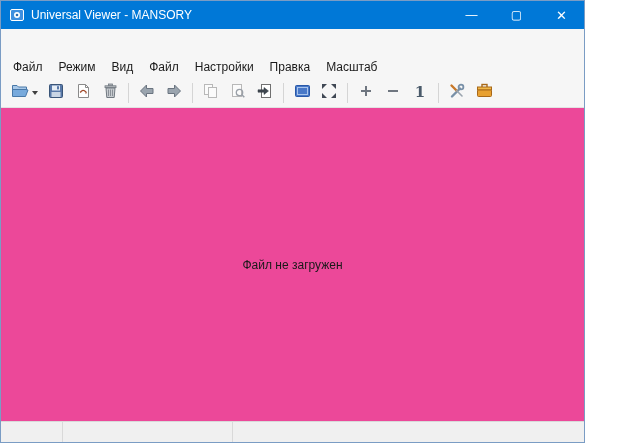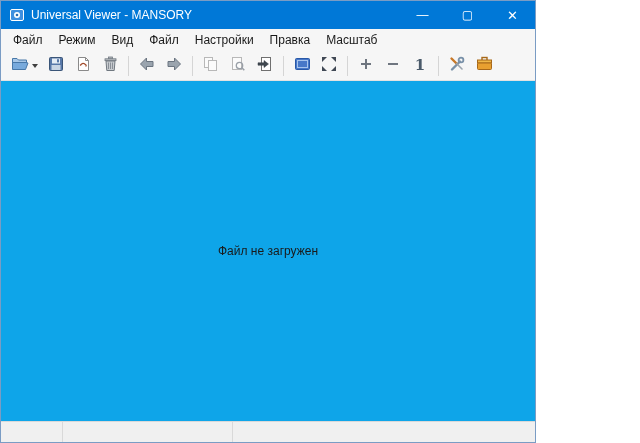--- a/index.html
+++ b/index.html
@@ -4,21 +4,21 @@
 <style>
   * { box-sizing: border-box; }
   html,body { margin:0; padding:0; }
   body {
     width:640px; height:443px;
     font-family:"Liberation Sans", sans-serif;
     overflow:hidden;
     background:#ffffff;
   }
   .window {
-    width:536px; height:443px;
+    width:585px; height:443px;
     border:1px solid #7a9cc4;
     display:flex; flex-direction:column;
     background:#f6f6f6;
   }
   
   .titlebar {
     height:28px; flex:0 0 28px;
     background:#0078d7;
     display:flex; align-items:center;
   }
@@ -33,20 +33,21 @@
     display:flex; align-items:center; justify-content:center;
     color:#ffffff; font-size:12px; cursor:default;
   }
   .win-btn.close { font-size:13px; }
   
   .menubar {
     height:22px; flex:0 0 22px;
     background:#f6f6f6;
     display:flex; align-items:center;
     padding-left:4px;
+    margin-top:27px;
   }
   .menu-item {
     padding:3px 8px; font-size:12px; color:#1a1a1a;
     cursor:default;
   }
   
   .toolbar {
     height:30px; flex:0 0 30px;
     background:#f6f6f6;
     border-bottom:1px solid #e2e2e2;
@@ -66,21 +67,21 @@
     border-right:3.5px solid transparent;
     border-top:4px solid #404040;
   }
   .digit-one {
     font-family:"DejaVu Serif", serif;
     font-size:15px; font-weight:bold; color:#4a5a6a; line-height:1;
   }
   
   .main {
     flex:1 1 auto;
-    background:#0ea5e9;
+    background:#ec4899;
     position:relative;
   }
   .main-message {
     position:absolute; left:50%; top:50%;
     transform:translate(-50%,-50%);
     font-size:12px; color:#1a1a1a;
   }
   
   .statusbar {
     height:21px; flex:0 0 21px;

